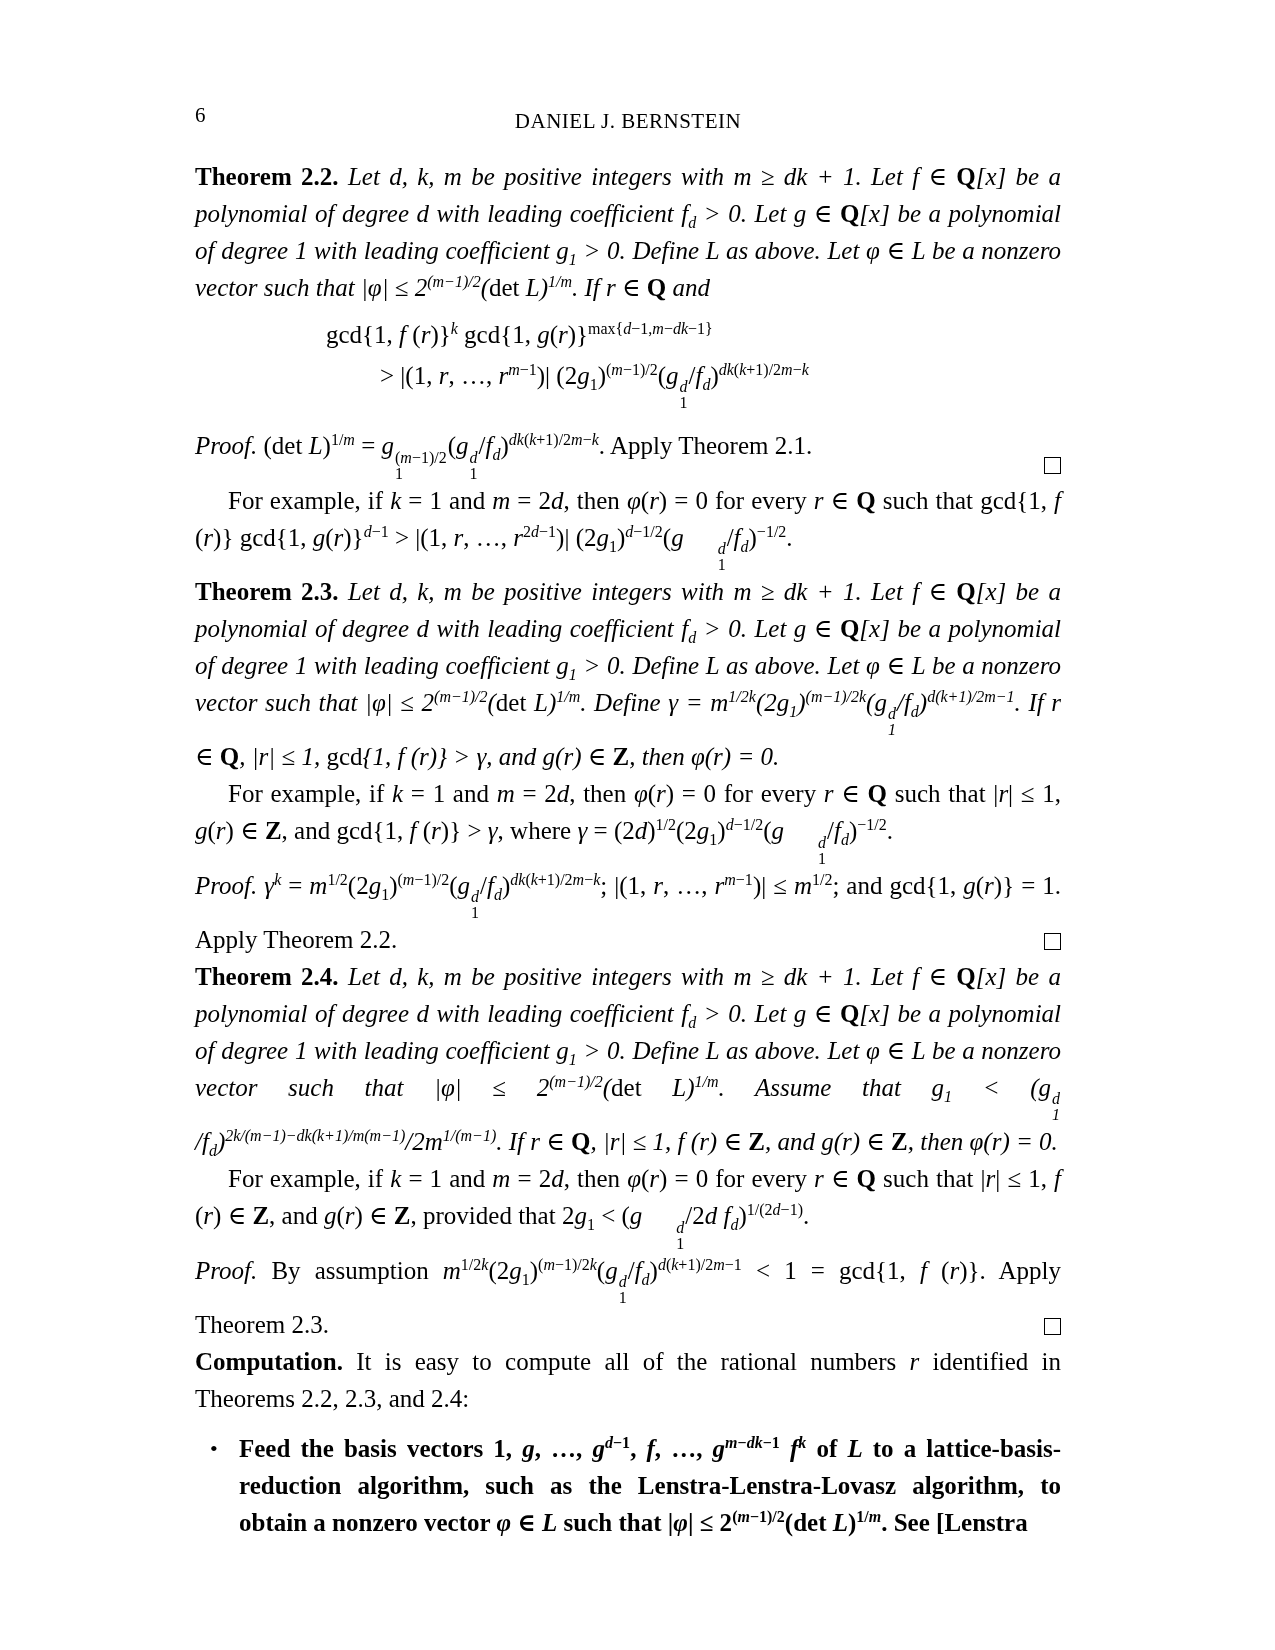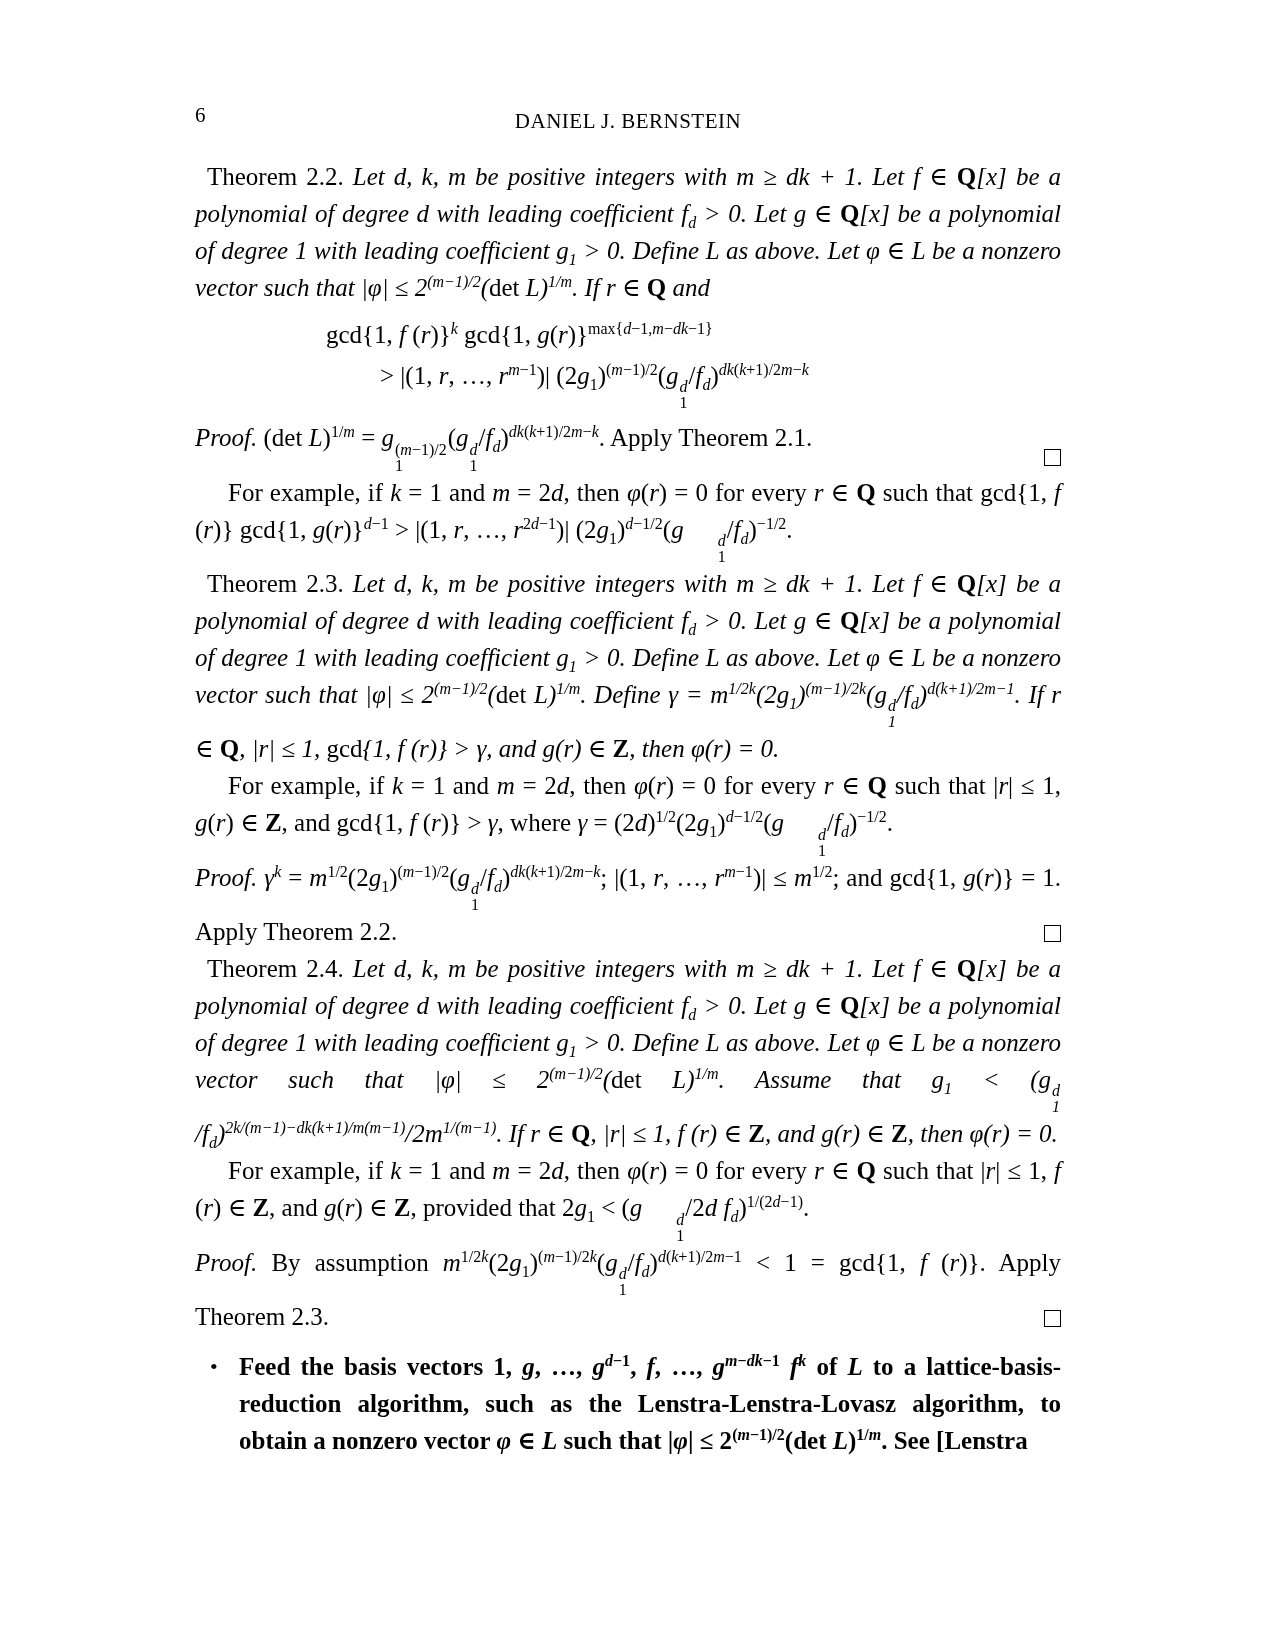--- a/index.html
+++ b/index.html
@@ -23,36 +23,36 @@
     font-size:21px;line-height:30px;
     margin-bottom:28px;
   }
   .pagenum{position:absolute;left:0;top:0;}
   .runhead{
     position:absolute;left:0;right:0;top:6px;
     text-align:center;letter-spacing:0.5px;
   }
   p.para{margin:0;text-align:justify;}
   .mt{margin-top:13px;}
-  .thmhead{font-weight:normal;font-style:normal;margin-left:12px;}
+  .thmhead{font-weight:bold;font-style:normal;}
   .thmbody{font-style:italic;margin-top:42px;}
   .up{font-style:normal;}
   b.up{font-weight:bold;font-style:normal;}
   .indent{text-indent:33px;}
   sup{font-size:0.64em;line-height:0;}
   sub{font-size:0.64em;line-height:0;}
   .stk{
     display:inline-flex;flex-direction:column;
     vertical-align:-0.52em;
     font-size:0.64em;line-height:1.0;
     text-align:left;
     margin:0 1px;
   }
   .stk span{display:block;}
-  .disp{margin:10px 0 8px 0;}
+  .disp{margin:10px 0 16px 0;}
   .disp .eqline{display:block;text-align:left;}
   .l1{margin-left:131px;}
   .l2{margin-left:185px;margin-top:4px;}
   .prooflabel{font-style:italic;}
   .proofpara{position:relative;}
   .qed{
     position:absolute;right:0;bottom:8px;
     width:15px;height:15px;
     border:1.6px solid #000;
     background:#fff;
@@ -118,19 +118,20 @@
   <p class="para indent mt">For example, if <i>k</i> = 1 and <i>m</i> = 2<i>d</i>, then <i>φ</i>(<i>r</i>) = 0 for every <i>r</i> ∈ <b>Q</b> such that |<i>r</i>| ≤ 1, <i>f</i> (<i>r</i>) ∈ <b>Z</b>, and <i>g</i>(<i>r</i>) ∈ <b>Z</b>, provided that 2<i>g</i><sub>1</sub> &lt; (<i>g</i><span class="stk">
         <span><i>d</i></span>
         <span>1</span>
       </span>/2<i>d f</i><sub><i>d</i></sub>)<sup>1/(2<i>d</i>−1)</sup>.</p>
 
   <p class="para proofpara mt"><i class="prooflabel">Proof.</i> <span>By assumption <i>m</i><sup>1/2<i>k</i></sup>(2<i>g</i><sub>1</sub>)<sup>(<i>m</i>−1)/2<i>k</i></sup>(<i>g</i><span class="stk">
           <span><i>d</i></span>
           <span>1</span>
         </span>/<i>f</i><sub><i>d</i></sub>)<sup><i>d</i>(<i>k</i>+1)/2<i>m</i>−1</sup> &lt; 1 = gcd{1, <i>f</i> (<i>r</i>)}. Apply Theorem 2.3.</span><span class="qed"></span></p>
 
+  <p class="para mt"><b class="thmhead">Computation.</b> <span>It is easy to compute all of the rational numbers <i>r</i> identified in Theorems 2.2, 2.3, and 2.4:</span></p>
 
   <div class="bulletitem">
     <span class="bulletmark">•</span>
     <span class="bullettext">Feed the basis vectors 1, <i>g</i>, …, <i>g</i><sup><i>d</i>−1</sup>, <i>f</i>, …, <i>g</i><sup><i>m</i>−<i>dk</i>−1</sup> <i>f</i><sup><i>k</i></sup> of <i>L</i> to a lattice-basis-reduction algorithm, such as the Lenstra-Lenstra-Lovasz algorithm, to obtain a nonzero vector <i>φ</i> ∈ <i>L</i> such that |<i>φ</i>| ≤ 2<sup>(<i>m</i>−1)/2</sup>(<span class="up">det</span> <i>L</i>)<sup>1/<i>m</i></sup>. See [Lenstra</span>
   </div>
 
 </div>
 
 </body></html>

